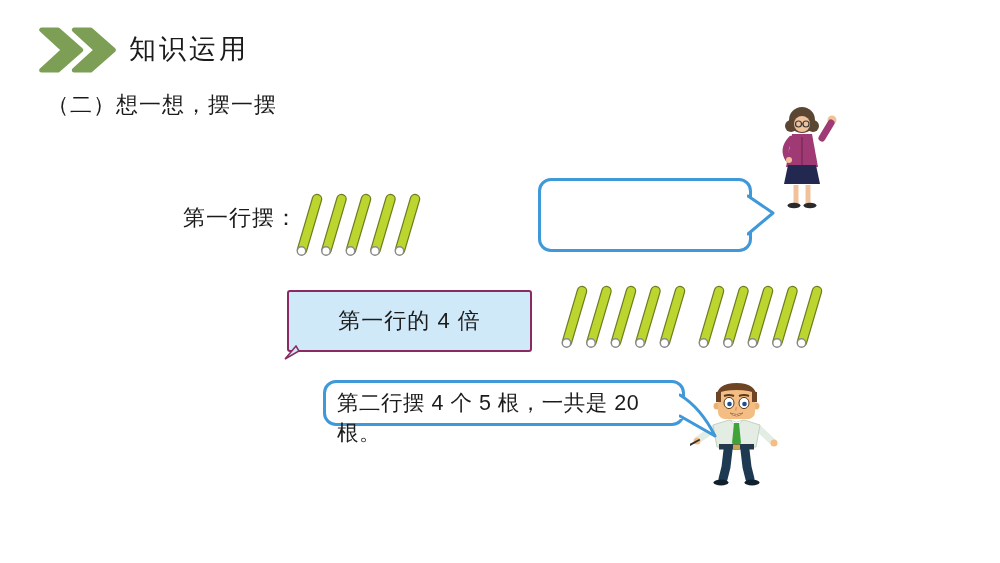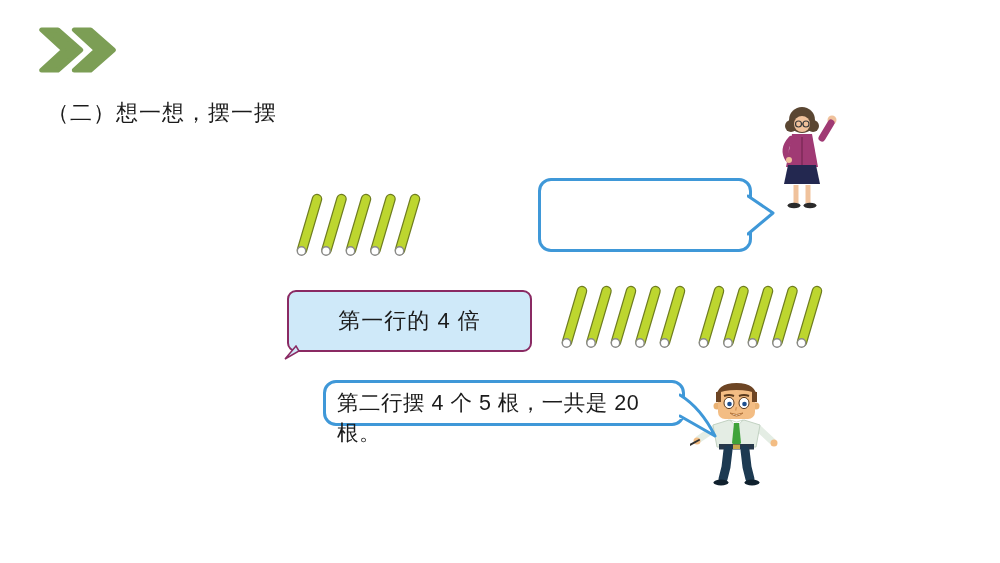--- a/index.html
+++ b/index.html
@@ -4,21 +4,21 @@
 <style>
   html,body{margin:0;padding:0;background:#888;}
   .canvas{
     position:relative;width:1000px;height:563px;background:#ffffff;
     font-family:"Liberation Sans","DejaVu Sans",sans-serif;color:var(--text,#1b1b1b);
     overflow:hidden;margin:0 auto;
   }
   .abs{position:absolute;}
   .title{left:129px;top:31px;font-size:27px;letter-spacing:3px;color:#1b1b1b;}
   .chevrons{left:38px;top:26px;width:82px;height:48px;color:var(--accent-green,#7c9e55);}
-  .subtitle{left:47px;top:98px;font-size:22px;letter-spacing:1px;}
+  .subtitle{left:47px;top:90px;font-size:22px;letter-spacing:1px;}
   .row-label{font-size:22px;letter-spacing:1px;}
   .row1-label{left:183px;top:203px;}
   .row2-label{left:183px;top:313px;}
   .sticks{z-index:1;}
   .sticks-row1{left:293px;top:190px;}
   .sticks-g1{left:558px;top:282px;}
   .sticks-g2{left:695px;top:282px;}
   .bubble{
     background:#fff;border:3px solid var(--bubble-border,#3f98d8);
     border-radius:13px;z-index:1;
@@ -30,39 +30,41 @@
   }
   .bubble-top-text{left:555px;top:186px;width:220px;}
   .bubble-bottom-text{left:337px;top:388px;width:380px;line-height:30px;}
   .tail{z-index:2;}
   .tail-top{left:747px;top:191px;}
   .tail-bottom{left:679px;top:392px;}
   .callout-box{
     left:287px;top:290px;width:241px;height:58px;
     background:var(--callout-fill,#cfe9f9);
     border:2.5px solid var(--callout-border,#8a2a63);
-    border-radius:9px;display:flex;align-items:center;justify-content:center;
+    border-radius:3px;display:flex;align-items:center;justify-content:center;
     font-size:22px;letter-spacing:1px;z-index:2;
   }
   .callout-tail{left:283px;top:345px;z-index:3;}
   .figure{z-index:0;}
   .teacher{left:766px;top:107px;width:84px;height:102px;}
   .student{left:690px;top:383px;width:94px;height:103px;}
 </style>
 </head>
 <body>
 
 <div class="canvas">
 
   <svg class="abs chevrons" viewBox="0 0 84 50" fill="currentColor" stroke="currentColor" stroke-width="5" stroke-linejoin="round">
     <path d="M3,4 H20 L44,25 L20,46 H3 L26,25 Z"></path>
     <path d="M37,4 H54 L78,25 L54,46 H37 L60,25 Z"></path>
   </svg>
+  <div class="abs title">知识运用</div>
   <div class="abs subtitle">（二）想一想，摆一摆</div>
 
+  <div class="abs row-label row1-label">第一行摆：</div>
   <div class="abs sticks sticks-row1"><svg width="132" height="72" viewBox="0 0 132 72">
         <line x1="9" y1="60" x2="24" y2="9" stroke="#6f7d20" stroke-width="10.5" stroke-linecap="round"></line>
         <line x1="9" y1="60" x2="24" y2="9" stroke="#bdd62f" stroke-width="8" stroke-linecap="round"></line>
         <circle cx="8.5" cy="61" r="4.2" fill="#fff" stroke="#8a8a8a" stroke-width="1.4"></circle>
         <line x1="33.5" y1="60" x2="48.5" y2="9" stroke="#6f7d20" stroke-width="10.5" stroke-linecap="round"></line>
         <line x1="33.5" y1="60" x2="48.5" y2="9" stroke="#bdd62f" stroke-width="8" stroke-linecap="round"></line>
         <circle cx="33" cy="61" r="4.2" fill="#fff" stroke="#8a8a8a" stroke-width="1.4"></circle>
         <line x1="58" y1="60" x2="73" y2="9" stroke="#6f7d20" stroke-width="10.5" stroke-linecap="round"></line>
         <line x1="58" y1="60" x2="73" y2="9" stroke="#bdd62f" stroke-width="8" stroke-linecap="round"></line>
         <circle cx="57.5" cy="61" r="4.2" fill="#fff" stroke="#8a8a8a" stroke-width="1.4"></circle>

